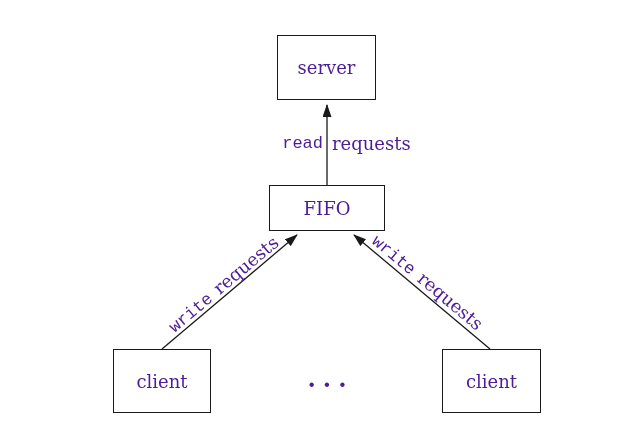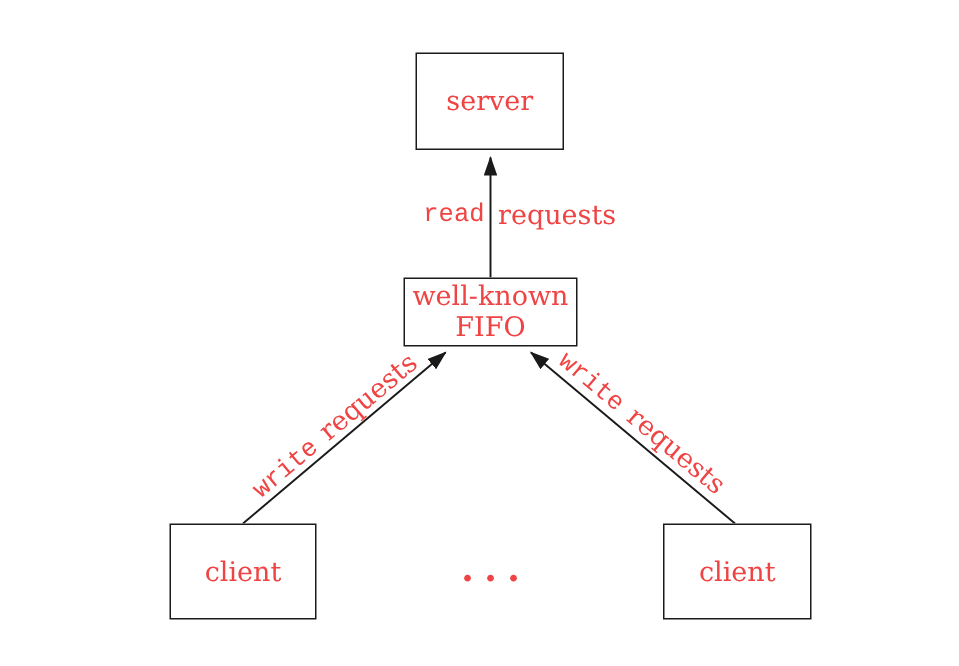--- a/index.html
+++ b/index.html
@@ -7,21 +7,21 @@
     padding: 0;
     background: #ffffff;
     font-family: "DejaVu Serif", serif;
   }
   .canvas {
     position: relative;
     width: 639px;
     height: 444px;
     background: #ffffff;
     overflow: hidden;
-    color: #ef4444;
+    color: #4c1d95;
   }
   .arrows {
     position: absolute;
     left: 0; top: 0;
     width: 639px; height: 444px;
   }
   .arrows line {
     stroke: #1a1a1a;
     stroke-width: 1.3;
   }
@@ -107,21 +107,20 @@
     <line x1="327" y1="185" x2="327" y2="105" marker-end="url(#ah)"></line>
     <line x1="162" y1="349" x2="297" y2="235" marker-end="url(#ah)"></line>
     <line x1="490" y1="349" x2="354" y2="235" marker-end="url(#ah)"></line>
   </svg>
 
   <div class="box box-server">
     <span>server</span>
   </div>
 
   <div class="box box-fifo">
-    <span>well-known</span>
     <span>FIFO</span>
   </div>
 
   <div class="box box-client-left">
     <span>client</span>
   </div>
 
   <div class="box box-client-right">
     <span>client</span>
   </div>

